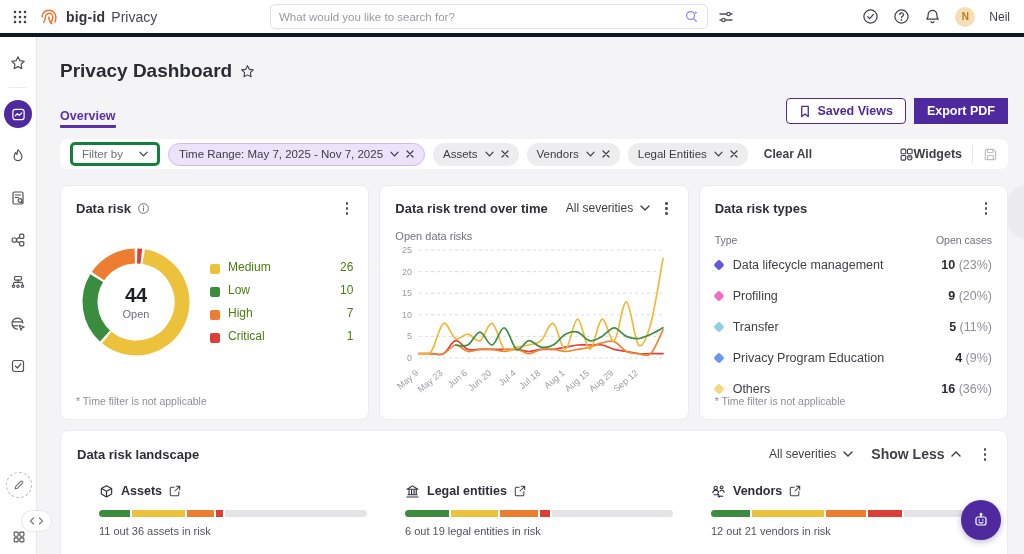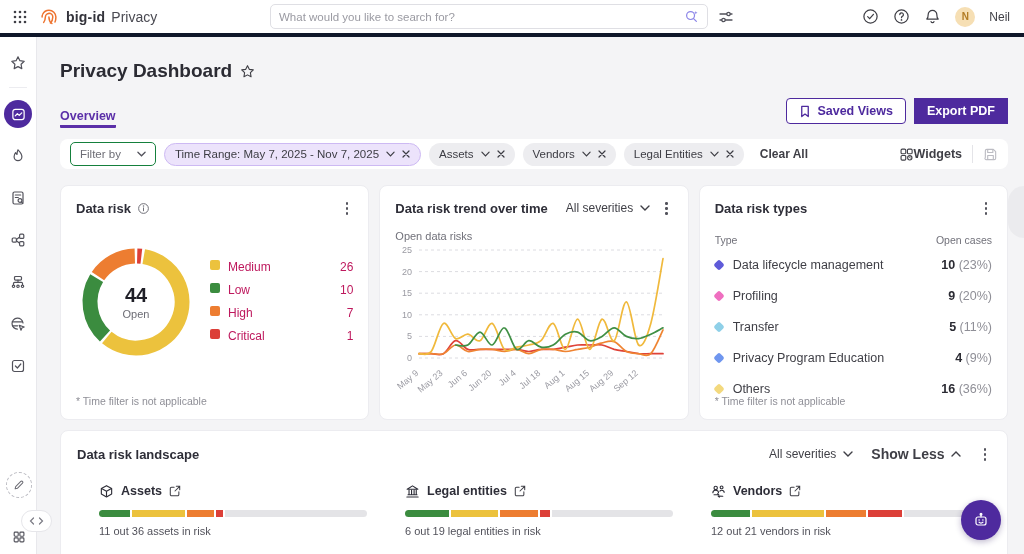--- a/index.html
+++ b/index.html
@@ -37,21 +37,21 @@
   .page-title-row { display:flex; align-items:center; gap:8px; margin-top:23px; }
   .page-title { font-size:19px; font-weight:bold; color:#2b2b33; }
   .tabs-row { display:flex; align-items:flex-end; justify-content:space-between; margin-top:16px; }
   .tab { font-size:12.5px; font-weight:bold; color:#5b2fa8; padding-bottom:2px; border-bottom:3px solid #5b2fa8; border-radius:1px; cursor:pointer; }
   .tab-actions { display:flex; gap:8px; padding-bottom:4px; }
   .btn-outline { display:flex; align-items:center; gap:6px; border:1px solid #4e2a9e; color:#4e2a9e; background:#fff; font-size:12.5px; font-weight:bold; border-radius:4px; padding:5px 12px; cursor:pointer; font-family:inherit; }
   .btn-filled { background:#4e2a9e; color:#fff; border:1px solid #4e2a9e; font-size:12.5px; font-weight:bold; border-radius:0; padding:5px 12px; cursor:pointer; font-family:inherit; }
 
   
   .filterbar { margin-top:11px; background:#fff; border-radius:8px; height:30px; display:flex; align-items:center; padding:0 10px; gap:8px; }
-  .filter-by { display:flex; align-items:center; gap:16px; border:1px solid #15803d; border-radius:5px; background:#fff; height:24px; padding:0 9px; font-size:11.5px; color:#6d6d75; cursor:pointer; }
+  .filter-by { display:flex; align-items:center; gap:16px; border:3px solid #15803d; border-radius:5px; background:#fff; height:24px; padding:0 9px; font-size:11.5px; color:#6d6d75; cursor:pointer; }
   .chip { display:flex; align-items:center; gap:7px; background:#ededf0; border-radius:12px; height:23px; padding:0 10px; font-size:11.5px; color:#3c3c43; cursor:pointer; }
   .chip.accent { background:#ece3fb; border:1px solid #cdb9f3; }
   .clear-all { font-size:12px; font-weight:bold; color:#3f3f46; margin-left:8px; cursor:pointer; }
   .fb-right { margin-left:auto; display:flex; align-items:center; gap:10px; }
   .widgets-btn { display:flex; align-items:center; font-size:12.5px; font-weight:bold; color:#3f3f46; cursor:pointer; }
   .fb-div { width:1px; height:18px; background:#e4e4e8; }
 
   
   .cards-row { display:grid; grid-template-columns:1fr 1fr 1fr; gap:10px; margin-top:16px; position:relative; z-index:2; }
   .card { background:#fff; border-radius:8px; border:1px solid #ececf0; padding:13px 15px; height:235px; position:relative; }
@@ -63,21 +63,21 @@
   .kebab i { width:2.5px; height:2.5px; border-radius:50%; background:#52525b; display:block; }
   .footnote { position:absolute; left:15px; bottom:12px; font-size:10.5px; color:#8f8f97; }
 
   
   .donut-wrap { display:flex; align-items:center; margin-top:24px; gap:14px; }
   .donut-holder { position:relative; width:120px; height:120px; }
   .donut-center { position:absolute; inset:0; display:flex; flex-direction:column; align-items:center; justify-content:center; }
   .donut-num { font-size:20px; font-weight:bold; color:#1f1f27; }
   .donut-lbl { font-size:11px; color:#6d6d75; margin-top:1px; }
   .legend { flex:1; display:flex; flex-direction:column; gap:9px; }
-  .legend-row { display:flex; align-items:flex-start; gap:8px; font-size:12px; color:#be185d; }
+  .legend-row { display:flex; align-items:flex-end; gap:8px; font-size:12px; color:#4d7c0f; }
   .legend-sw { width:10px; height:10px; border-radius:2px; flex:none; }
   .legend-val { margin-left:auto; }
 
   
   .ylabel { font-size:11px; color:#71717a; margin-top:12px; }
 
   
   .types-head { display:flex; justify-content:space-between; font-size:10.5px; color:#71717a; margin-top:16px; }
   .types-rows { margin-top:4px; }
   .type-row { display:flex; align-items:center; gap:10px; padding:8.5px 0; font-size:12.5px; color:#3f3f46; }

